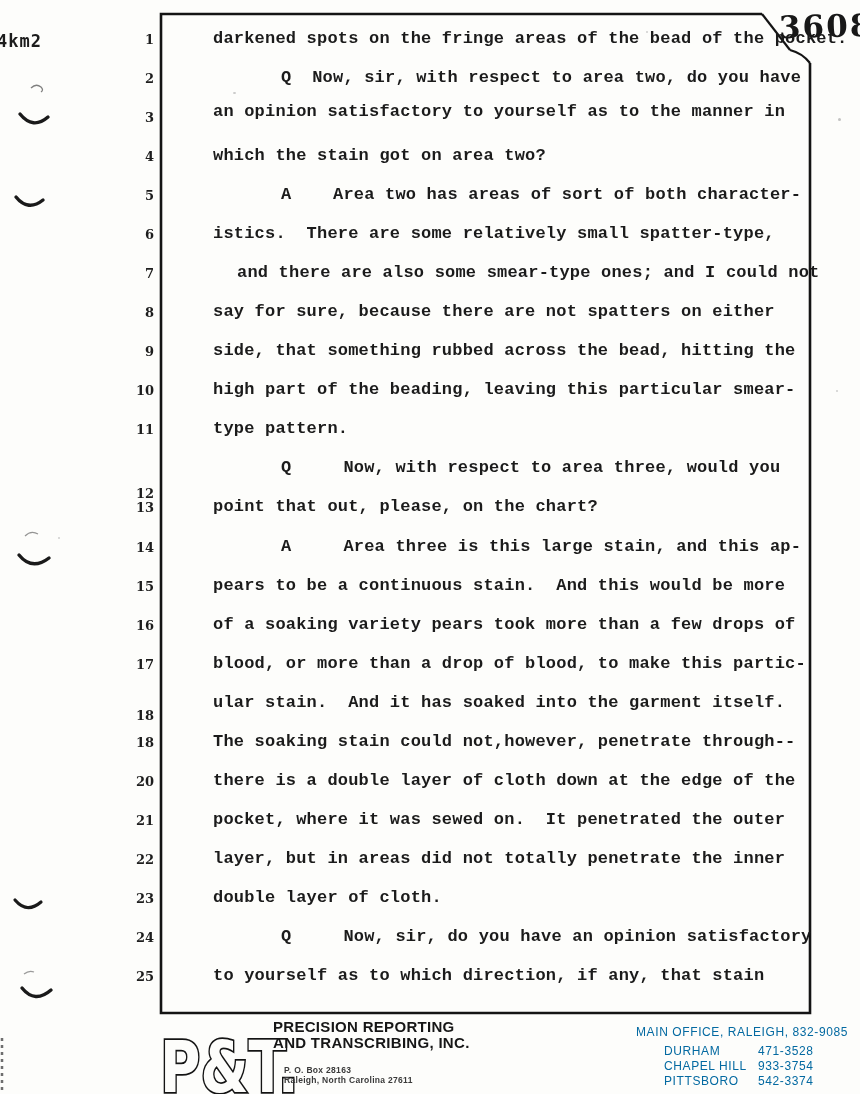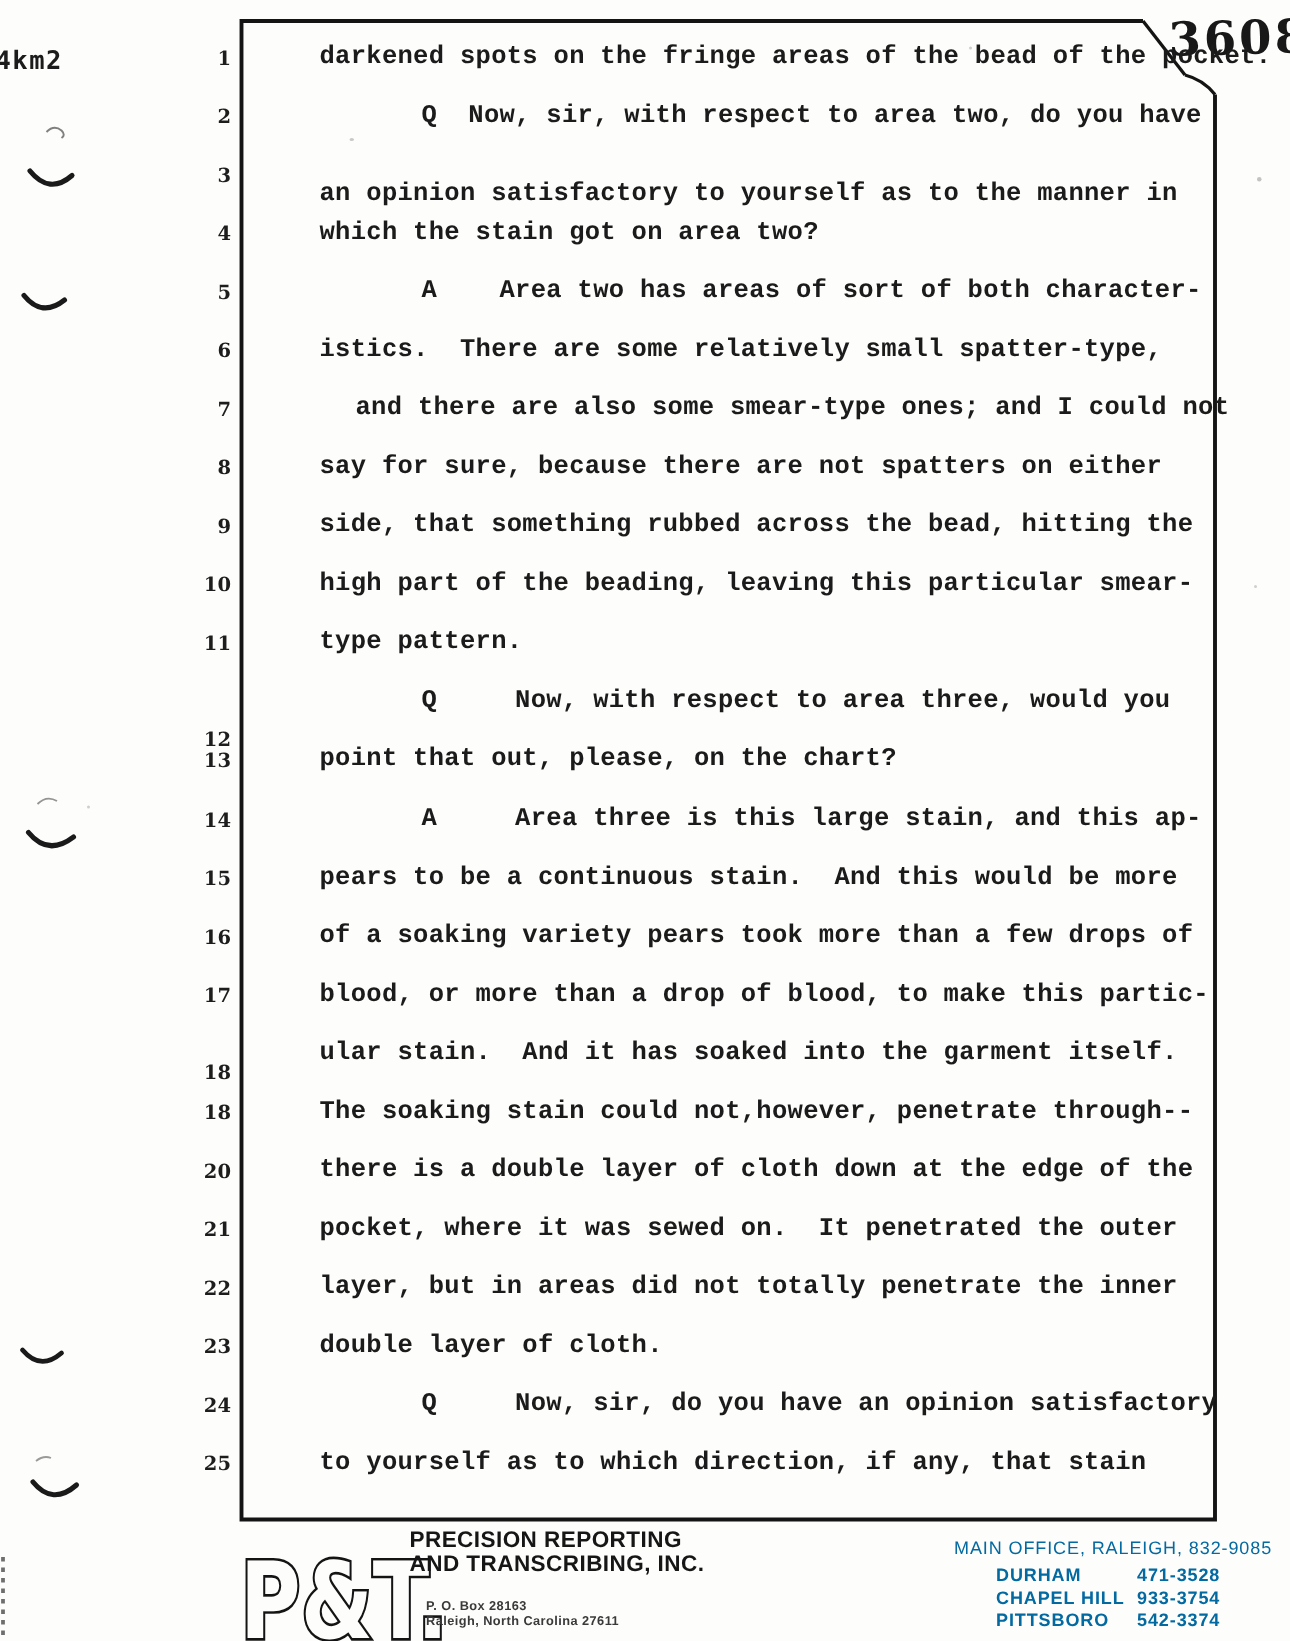--- a/index.html
+++ b/index.html
@@ -48,21 +48,21 @@
     font:bold 8.5px "Liberation Sans",sans-serif;
     color:#3a3a3a;line-height:10px;letter-spacing:0.3px;
   }
   .contact-block{
     position:absolute;left:636px;top:10px;
     font:12px "Liberation Sans",sans-serif;
     color:#0369a1;letter-spacing:0.6px;
   }
   .contact-main{white-space:nowrap;}
   .office-rows{margin-top:4px;margin-left:28px;}
-  .office-row{display:flex;height:15px;align-items:flex-start;font-weight:bold;}
+  .office-row{display:flex;height:15px;align-items:flex-end;}
   .office-name{width:94px;}
   .office-phone{white-space:nowrap;}
   .speck{position:absolute;border-radius:50%;background:#8a8a8a;}
 </style>
 </head>
 <body>
 
 <div class="page">
 
   <svg class="overlay-svg">
@@ -93,21 +93,21 @@
   <div class="corner-label">4km2</div>
 
   <div class="page-stamp">3608</div>
 
   <div id="lines-container">
       <div class="line-num" style="top: 31.5px;">1</div>
       <div class="t-line" style="top: 28.5px;">darkened spots on the fringe areas of the bead of the pocket.</div>
       <div class="line-num" style="top: 70.58px;">2</div>
       <div class="t-line qa" style="top: 67.58px;">Q  Now, sir, with respect to area two, do you have</div>
       <div class="line-num" style="top: 109.66px;">3</div>
-      <div class="t-line" style="top: 120px;">an opinion satisfactory to yourself as to the manner in</div>
+      <div class="t-line" style="top: 102px;">an opinion satisfactory to yourself as to the manner in</div>
       <div class="line-num" style="top: 148.74px;">4</div>
       <div class="t-line" style="top: 145.74px;">which the stain got on area two?</div>
       <div class="line-num" style="top: 187.82px;">5</div>
       <div class="t-line qa" style="top: 184.82px;">A    Area two has areas of sort of both character-</div>
       <div class="line-num" style="top: 226.9px;">6</div>
       <div class="t-line" style="top: 223.9px;">istics.  There are some relatively small spatter-type,</div>
       <div class="line-num" style="top: 265.98px;">7</div>
       <div class="t-line" style="top: 262.98px; margin-left: 24px;">and there are also some smear-type ones; and I could not</div>
       <div class="line-num" style="top: 305.06px;">8</div>
       <div class="t-line" style="top: 302.06px;">say for sure, because there are not spatters on either</div>

